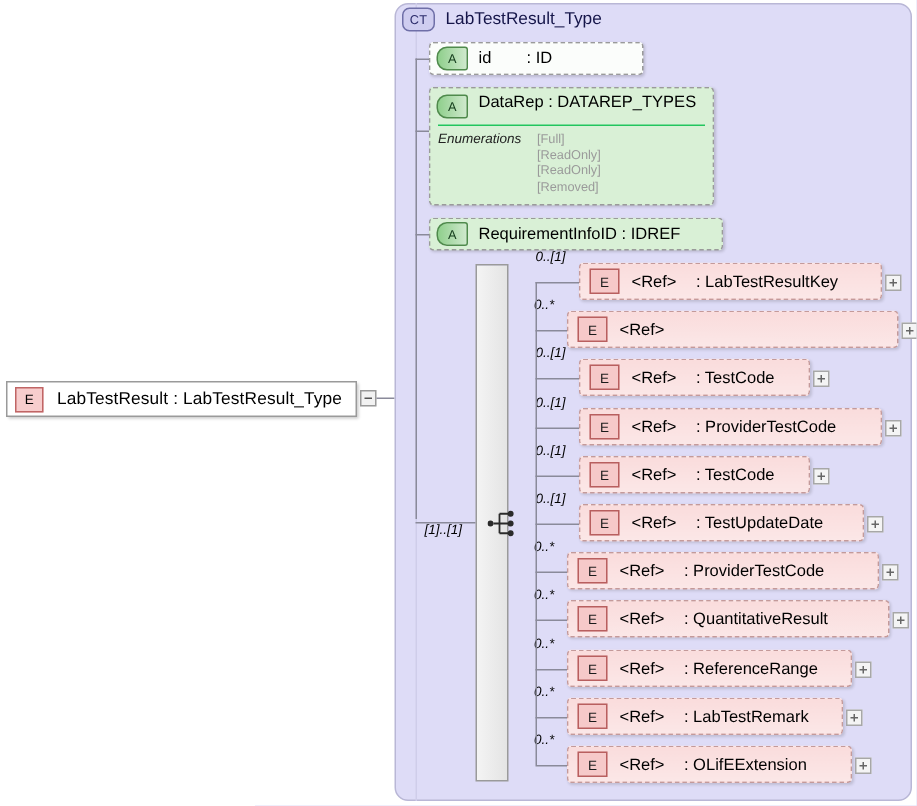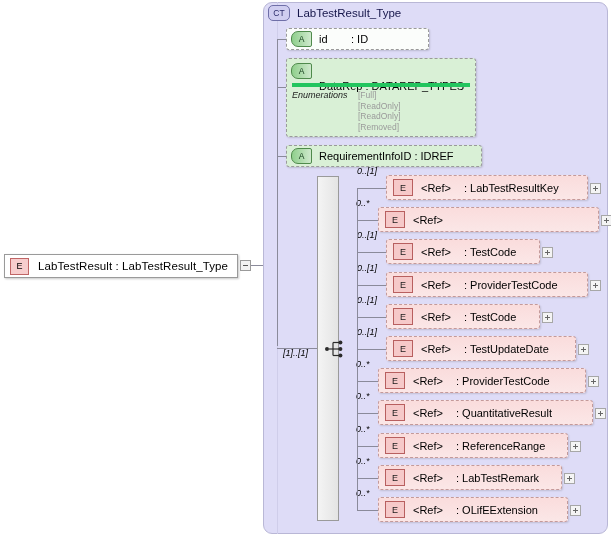--- a/index.html
+++ b/index.html
@@ -81,21 +81,21 @@
     border:1px solid #4f8a4c;border-radius:7px 2px 2px 7px;
     color:#12391a;font-size:8.5px;
     display:flex;align-items:center;justify-content:center;
   }
   .a-name{font-size:11px;color:#000;margin-left:7px;white-space:nowrap;}
   .a-type{font-size:11px;color:#000;position:absolute;white-space:nowrap;text-align:center;}
 
   
   .enum-wrap{
     position:absolute;left:0;right:0;top:24px;bottom:0;
-    border-top:4px solid #22c55e;margin:0 5px;
+    border-top:1px solid #22c55e;margin:0 5px;
     display:flex;
   }
   .enum-label{
     font-size:9px;font-style:italic;color:#222;padding-top:3px;width:66px;flex:0 0 auto;
   }
   .enum-values{display:flex;flex-direction:column;padding-top:3px;}
   .enum-values span{font-size:8.5px;color:#9a9a9a;line-height:10.5px;white-space:nowrap;}
 
   
   .seq-bar{
@@ -166,21 +166,21 @@
   <div class="attr-stub" style="top:156px;"></div>
 
   <div class="attr plain" style="left:286px;top:28px;width:143px;height:22px;">
     <div class="a-badge">A</div>
     <div class="a-name">id</div>
     <div class="a-type" style="left:64px;">: ID</div>
   </div>
 
   <div class="attr green" style="left:286px;top:58px;width:190px;height:79px;align-items:flex-start;">
     <div class="a-badge" style="margin-top:4px;">A</div>
-    <div class="a-name" style="margin-top:21px;">DataRep : DATAREP_TYPES</div>
+    <div class="a-name" style="margin-top:3px;">DataRep : DATAREP_TYPES</div>
     <div class="enum-wrap">
       <div class="enum-label">Enumerations</div>
       <div class="enum-values">
         <span>[Full]</span>
         <span>[ReadOnly]</span>
         <span>[ReadOnly]</span>
         <span>[Removed]</span>
       </div>
     </div>
   </div>

